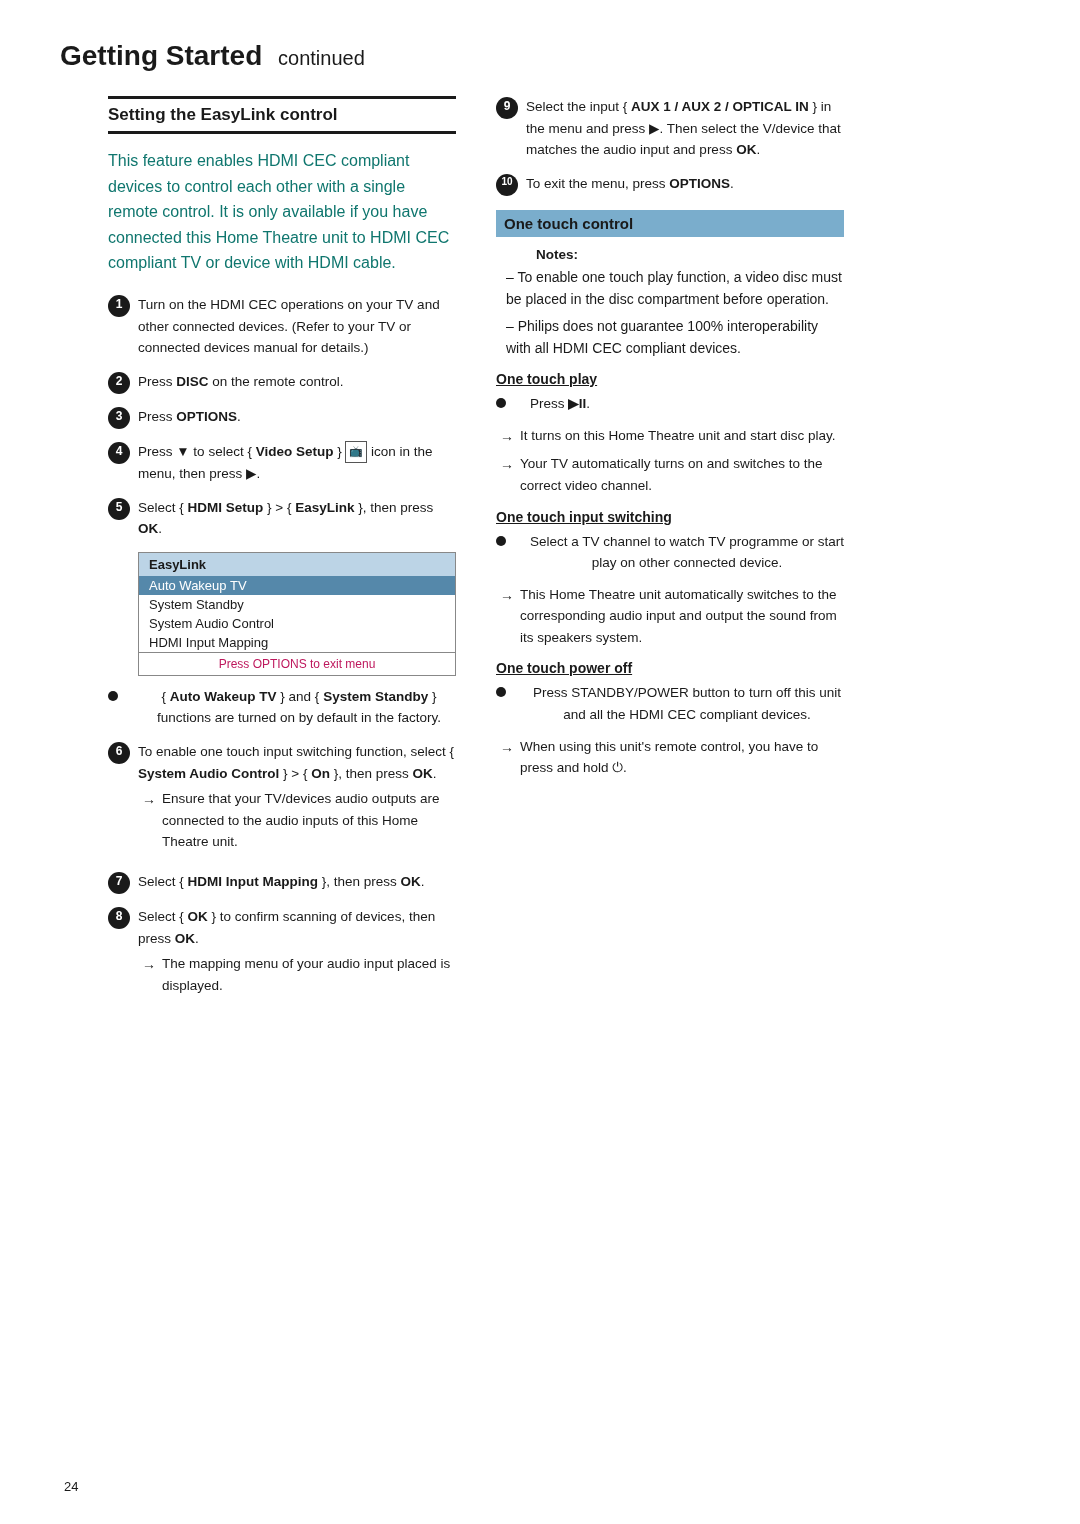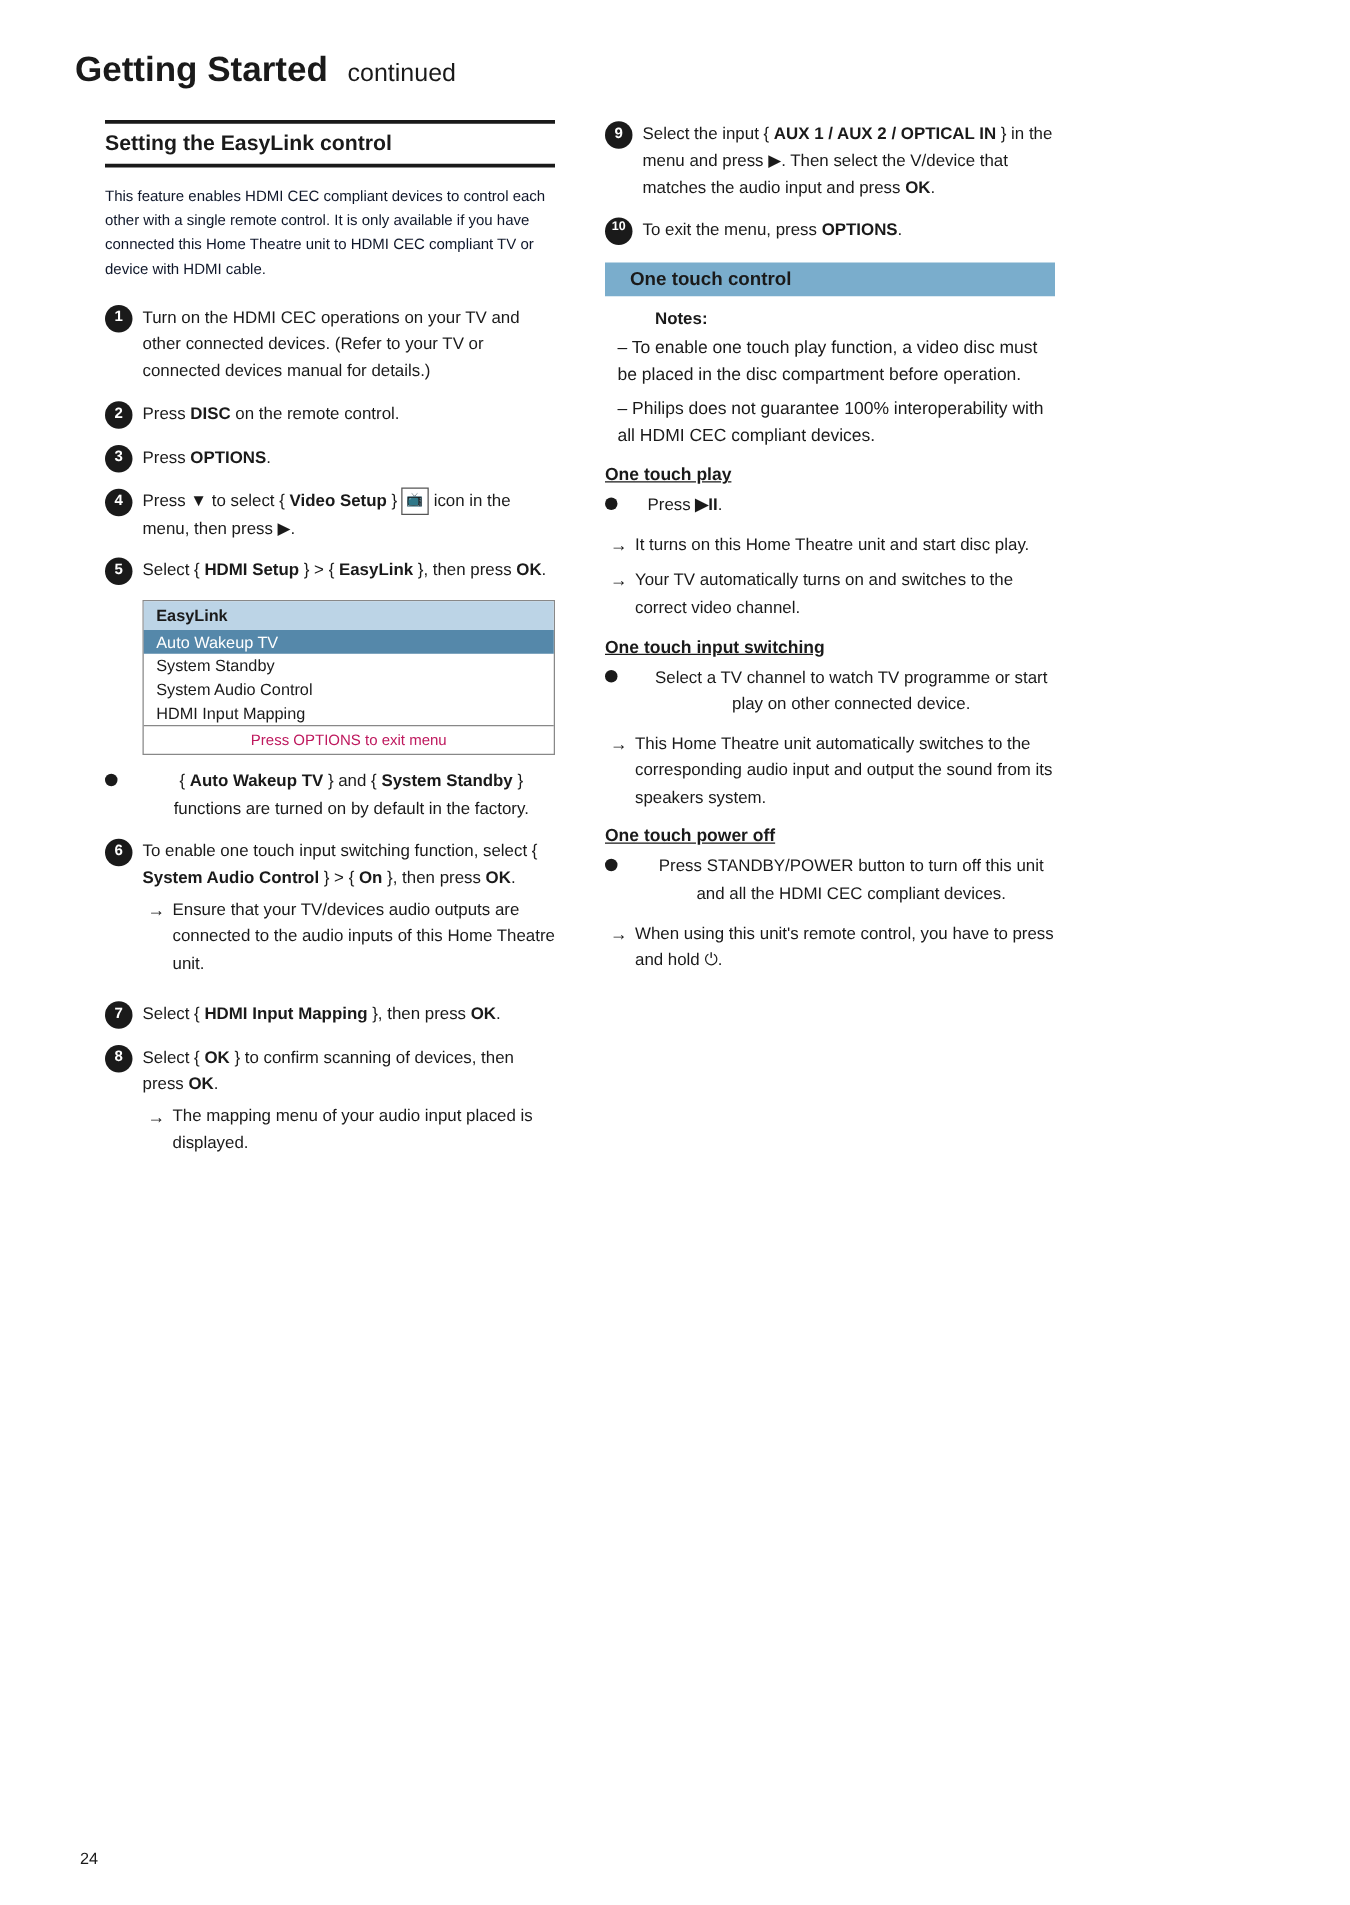--- a/index.html
+++ b/index.html
@@ -41,44 +41,44 @@
       margin-bottom: 24px;
       padding-bottom: 0px;
     }
     .page-title span.continued {
       font-size: 20px;
       font-weight: normal;
     }
     .main-content {
       display: flex;
       gap: 40px;
-      margin-left: 24px;
+      margin-left: 48px;
     }
     .left-column {
       flex: 1;
       max-width: 480px;
     }
     .right-column {
       flex: 1;
       max-width: 440px;
     }
     .section-heading {
       font-size: 17px;
       font-weight: bold;
       color: #1a1a1a;
       border-bottom: 3px solid #1a1a1a;
       border-top: 3px solid #1a1a1a;
       padding: 6px 0;
       margin-bottom: 14px;
     }
     .intro-text {
-      font-size: 12px;
+      font-size: 16px;
       line-height: 1.6;
       margin-bottom: 18px;
-      color: #0f172a;
+      color: #0f766e;
     }
     .step {
       display: flex;
       gap: 8px;
       margin-bottom: 12px;
       font-size: 13.5px;
       line-height: 1.6;
     }
     .step-number {
       display: inline-flex;
@@ -155,21 +155,21 @@
     .arrow-sym {
       color: #1a1a1a;
       font-size: 14px;
       flex-shrink: 0;
     }
     .sub-section-heading {
       font-size: 15px;
       font-weight: bold;
       color: #1a1a1a;
       background: #7aadcc;
-      padding: 5px 20px;
+      padding: 5px 8px;
       margin-bottom: 10px;
       margin-top: 14px;
     }
     .sub-heading {
       font-size: 14px;
       font-weight: bold;
       color: #1a1a1a;
       margin-bottom: 6px;
       margin-top: 12px;
       text-decoration: underline;

